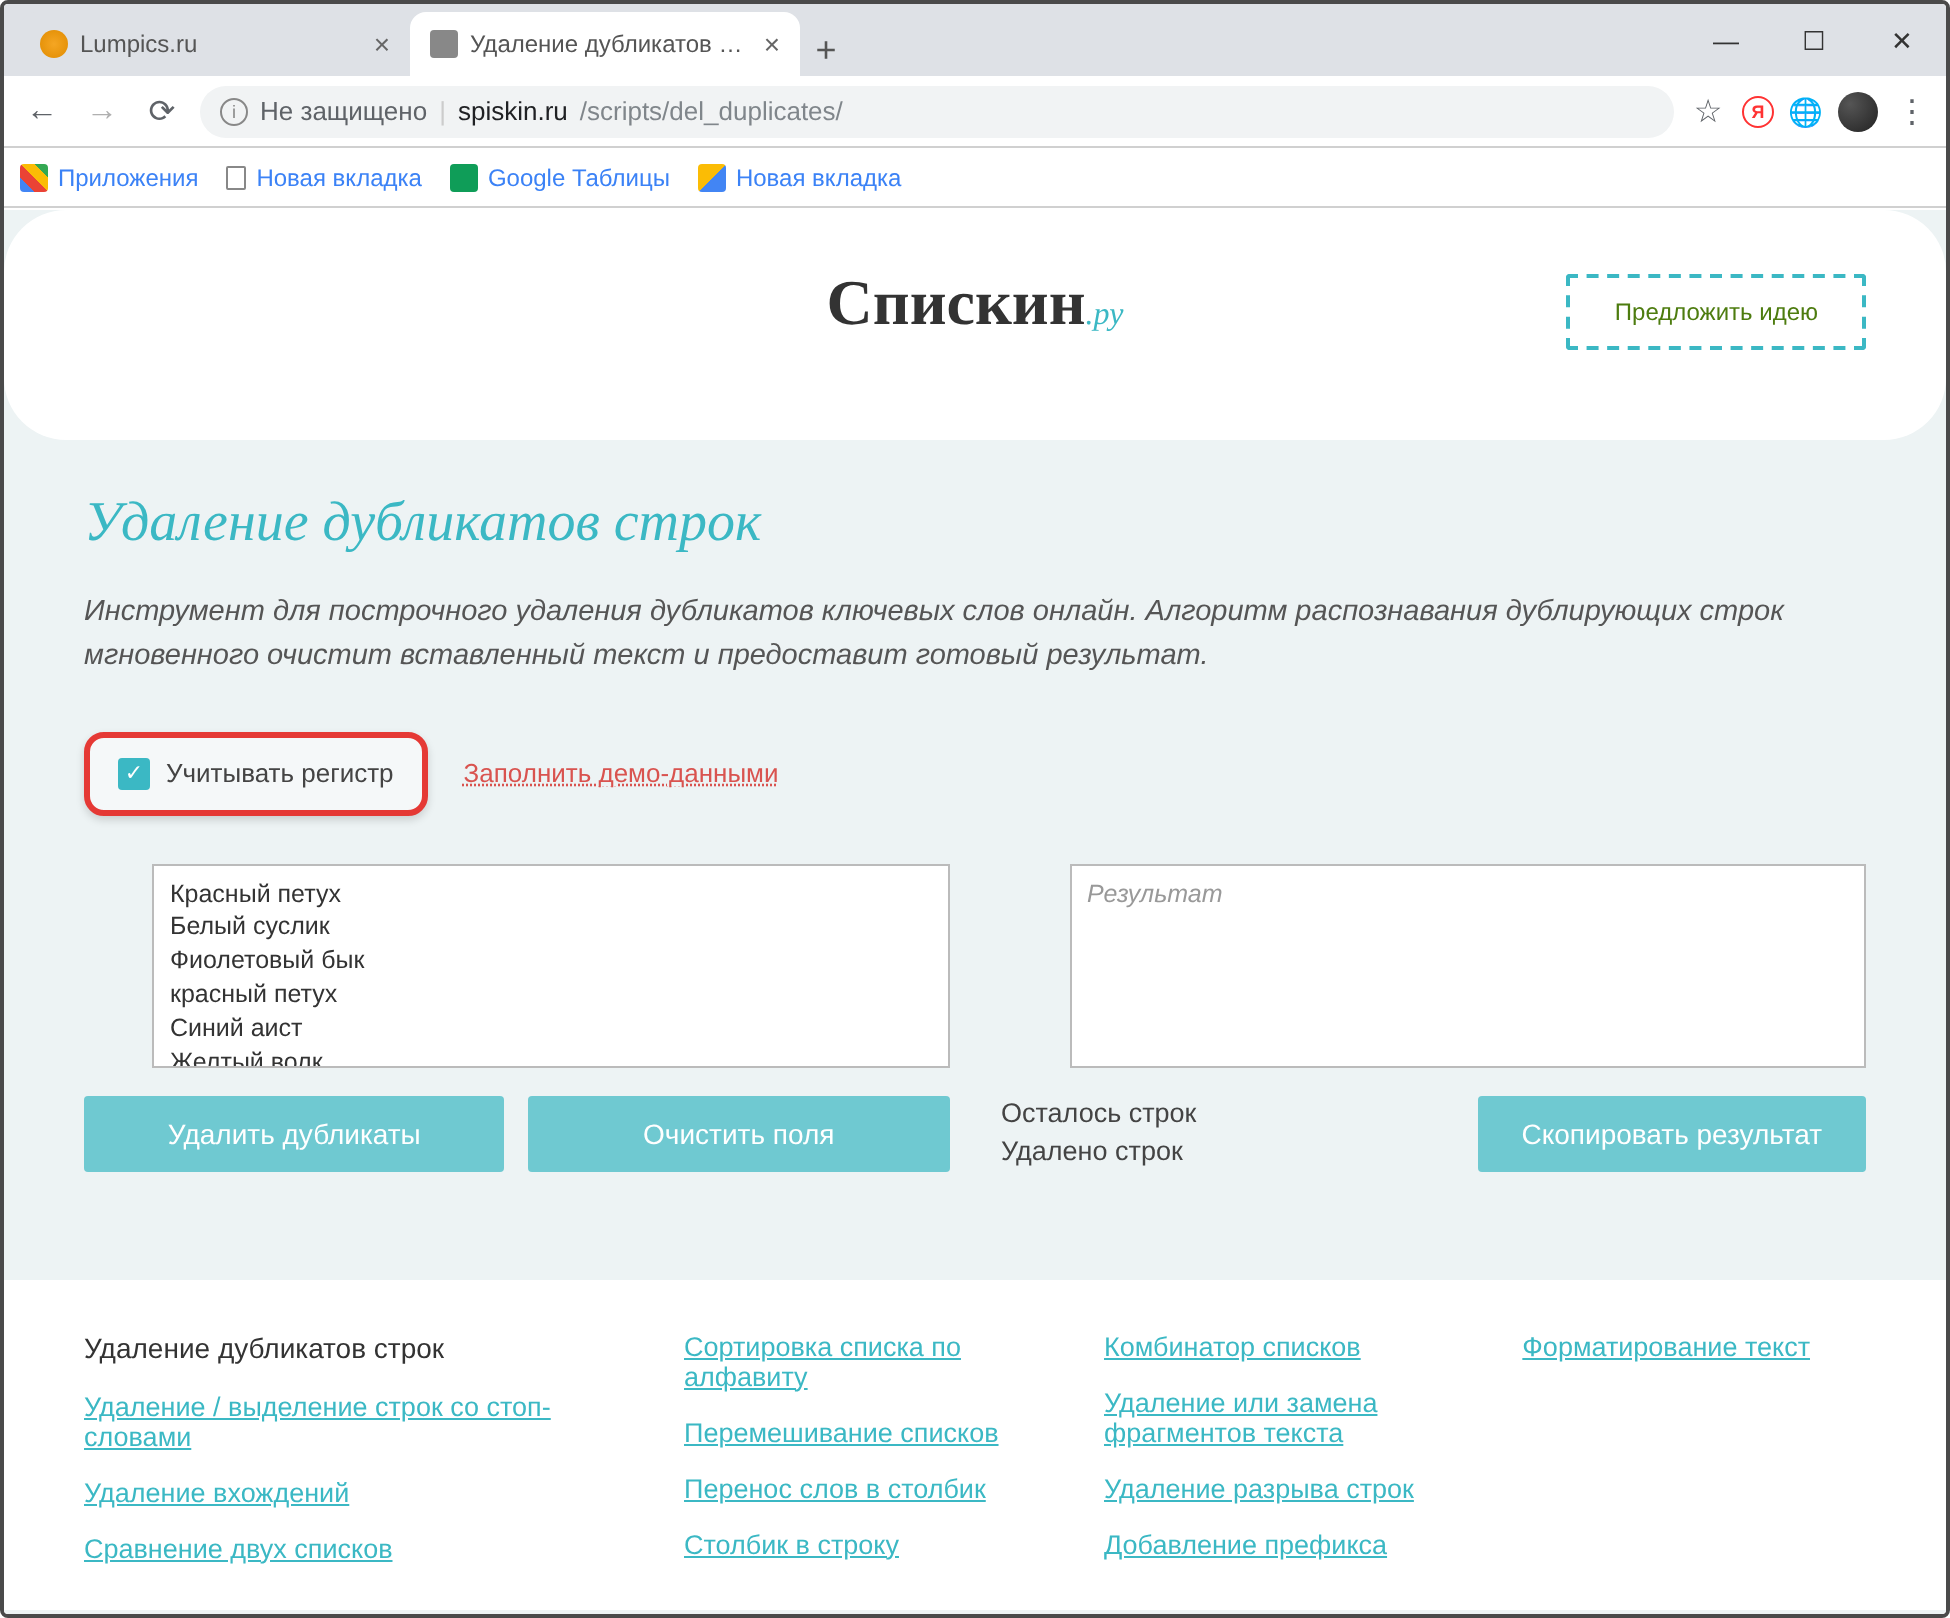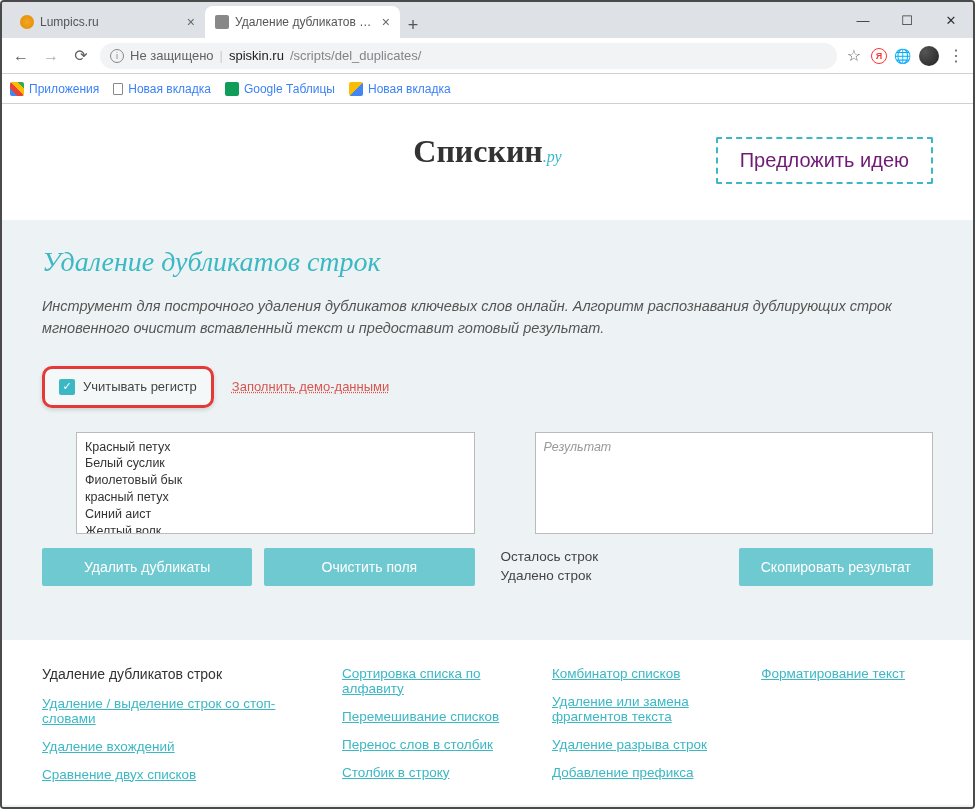--- a/index.html
+++ b/index.html
@@ -41,24 +41,24 @@
 .bookbar .bmicon.doc { border: 1.5px solid #888; border-radius: 1px; width: 10px; height: 12px; }
 .bookbar .bmicon.sheets { background: #0f9d58; border-radius:2px; }
 .bookbar .bmicon.pic { background: linear-gradient(135deg,#fbbc05 50%,#4285f4 50%); border-radius:2px;}
 
 
 .page { position: absolute; top: 103px; bottom: 0; left: 0; right: 0; overflow-y: auto; background: #edf3f4; }
 .page::-webkit-scrollbar { width: 16px; }
 .page::-webkit-scrollbar-track { background: #f1f1f1; }
 .page::-webkit-scrollbar-thumb { background: #c1c1c1; }
 
-.hero { background: #fff; padding: 28px 60px 50px; display: flex; align-items: center; justify-content: center; position: relative; }
+.hero { background: #fff; padding: 28px 60px 50px; display: flex; align-items: center; justify-content: center; position: relative; border-radius: 31px; }
 .logo { font-family: Georgia, serif; font-size: 32px; color: #333; font-weight: bold; }
 .logo .ru { font-size: 16px; color: #3bb8c4; font-style: italic; font-weight: normal; }
-.suggest-btn { position: absolute; right: 40px; top: 32px; border: 2px dashed #3bb8c4; color: #701a75; padding: 10px 22px; background: transparent; font-size: 20px; border-radius: 2px; }
+.suggest-btn { position: absolute; right: 40px; top: 32px; border: 2px dashed #3bb8c4; color: #4d7c0f; padding: 10px 22px; background: transparent; font-size: 12px; border-radius: 2px; }
 
 .content { padding: 26px 40px 30px; }
 .h1 { font-family: Georgia, serif; font-size: 28px; color: #3bb8c4; font-weight: normal; font-style: italic; margin-bottom: 18px; }
 .desc { font-style: italic; color: #555; font-size: 14.5px; line-height: 1.5; margin-bottom: 26px; }
 
 .controls-row { display: flex; align-items: center; gap: 18px; margin-bottom: 24px; }
 .highlight-box { border: 3px solid #e53935; border-radius: 10px; padding: 10px 14px; display: inline-flex; align-items: center; gap: 8px; background: #f5f8f9; box-shadow: 0 2px 4px rgba(0,0,0,0.15);}
 .chk { width: 16px; height: 16px; background: #3bb8c4; display: flex; align-items: center; justify-content: center; color: #fff; font-size: 11px; border-radius: 2px;}
 .chk-label { font-size: 13px; color: #444; }
 .demo-link { color: #d9534f; font-size: 13px; text-decoration: underline dotted; border-bottom: none;}

